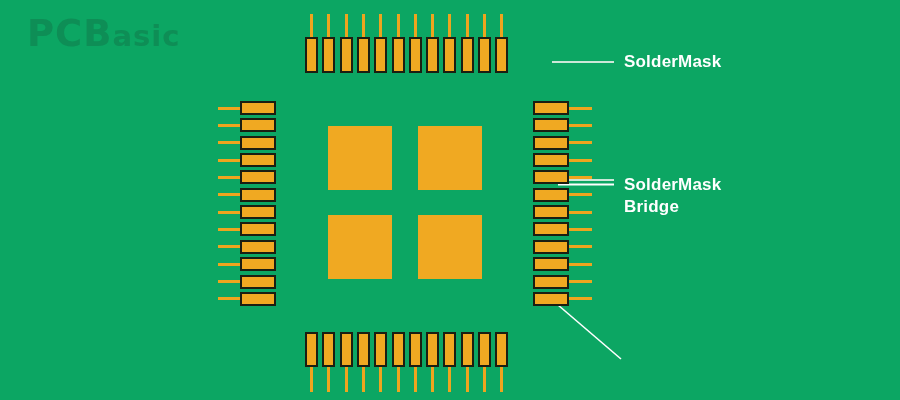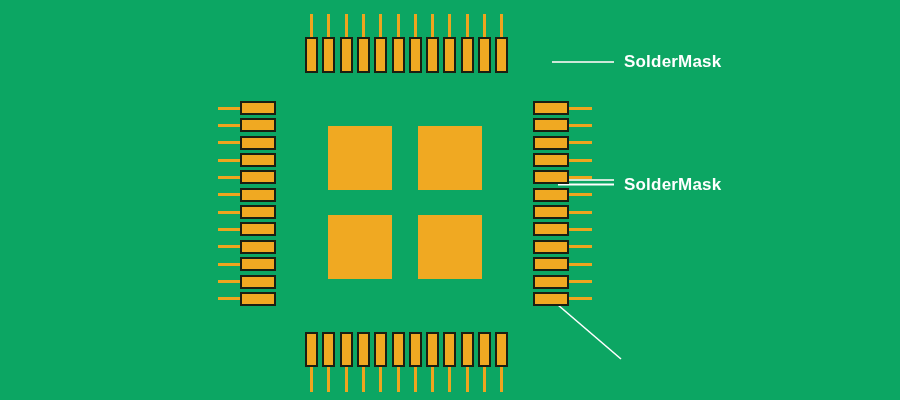--- a/index.html
+++ b/index.html
@@ -56,33 +56,36 @@
     white-space:nowrap;
   }
   .anno.caps{letter-spacing:1px;}
 </style>
 </head>
 <body>
 
 <div class="board" style="--bg: #0CA663; --logo: #0E8E56; --pad: #F0A922; --outline: #1B1E12; --trace: #EDA51E; --leader: #CDE7D8; --text: #FFFFFF;">
 
   <div class="logo">
+    <span class="logo-main">PCB</span>
+    <span class="logo-tail">asic</span>
   </div>
 
   <svg class="overlay" width="900" height="400" viewBox="0 0 900 400">
     <line x1="552" y1="62" x2="614" y2="62" stroke="var(--leader,#CDE7D8)" stroke-width="2"></line>
     <line x1="546" y1="180" x2="614" y2="180" stroke="var(--leader,#CDE7D8)" stroke-width="2"></line>
     <line x1="558" y1="184.5" x2="614" y2="184.5" stroke="var(--text,#FFFFFF)" stroke-width="2"></line>
     <line x1="551" y1="299" x2="621" y2="359" stroke="var(--text,#FFFFFF)" stroke-width="1.6"></line>
   </svg>
 
   <div class="anno" style="left:624px;top:51px;">SolderMask</div>
 
   <div class="anno" style="left:624px;top:174px;">
     <div>SolderMask</div>
+    <div>Bridge</div>
   </div>
 
 
 <div class="trace" style="left: 310px; top: 14px; width: 3px; height: 24px;"></div>
     <div class="pad" style="left: 305px; top: 37px; width: 13px; height: 36px;"></div>
     <div class="trace" style="left: 310px; top: 366px; width: 3px; height: 26px;"></div>
     <div class="pad" style="left: 305px; top: 332px; width: 13px; height: 35px;"></div>
     <div class="trace" style="left: 218px; top: 106.5px; width: 23px; height: 3px;"></div>
     <div class="pad" style="left: 240px; top: 101px; width: 36px; height: 14px;"></div>
     <div class="trace" style="left: 568px; top: 106.5px; width: 24px; height: 3px;"></div>

